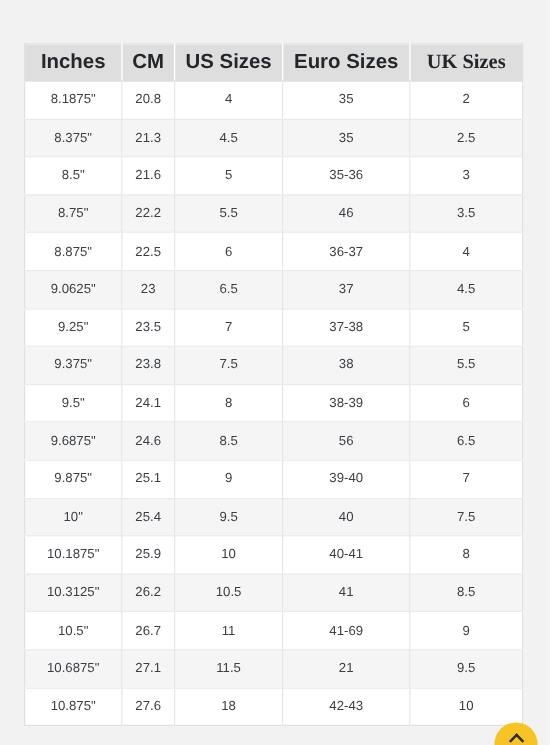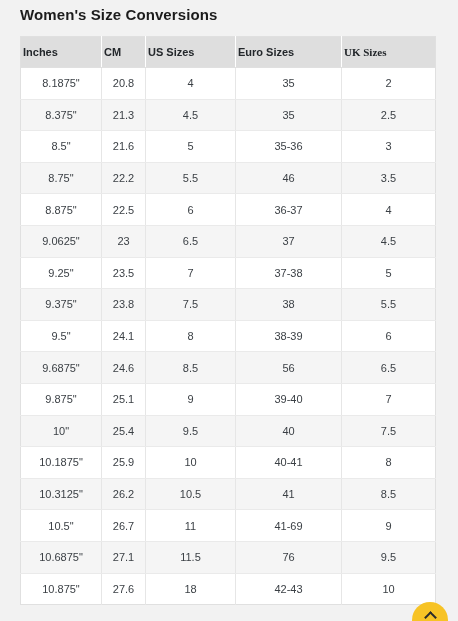--- a/index.html
+++ b/index.html
@@ -50,24 +50,24 @@
     width: 415px;
     border-collapse: collapse;
     table-layout: fixed;
     background: #ffffff;
     border: 1px solid #e0e0e0;
   }
 
   table.size-table th {
     background: #dedede;
     color: #23272b;
-    font-size: 11px;
+    font-size: 17px;
     font-weight: bold;
     height: 31px;
-    text-align: left;
+    text-align: center;
     vertical-align: middle;
     border-right: 1px solid #ffffff;
     border-bottom: 1px solid #e0e0e0;
     padding: 0 2px;
     white-space: nowrap;
   }
 
   table.size-table th:last-child { border-right: none; font-family: Liberation Serif, serif; }
 
   table.size-table td {
@@ -128,21 +128,20 @@
     border-left: 2px solid #2b2b2b;
     border-top: 2px solid #2b2b2b;
     transform: rotate(45deg);
   }
 </style>
 </head>
 <body>
 
 <div class="page">
 
-  <div class="page-title">Women's Size Conversions</div>
 
   <div class="table-wrap">
     <table class="size-table">
       <colgroup>
         <col class="c-inches">
         <col class="c-cm">
         <col class="c-us">
         <col class="c-euro">
         <col class="c-uk">
       </colgroup>
@@ -258,21 +257,21 @@
             <td>10.5"</td>
             <td>26.7</td>
             <td>11</td>
             <td>41-69</td>
             <td>9</td>
           </tr>
           <tr>
             <td>10.6875"</td>
             <td>27.1</td>
             <td>11.5</td>
-            <td>76</td>
+            <td>21</td>
             <td>9.5</td>
           </tr>
           <tr>
             <td>10.875"</td>
             <td>27.6</td>
             <td>18</td>
             <td>42-43</td>
             <td>10</td>
           </tr>
         </tbody>

